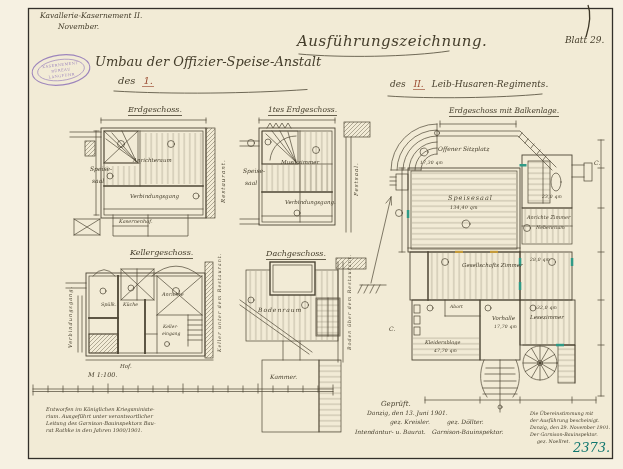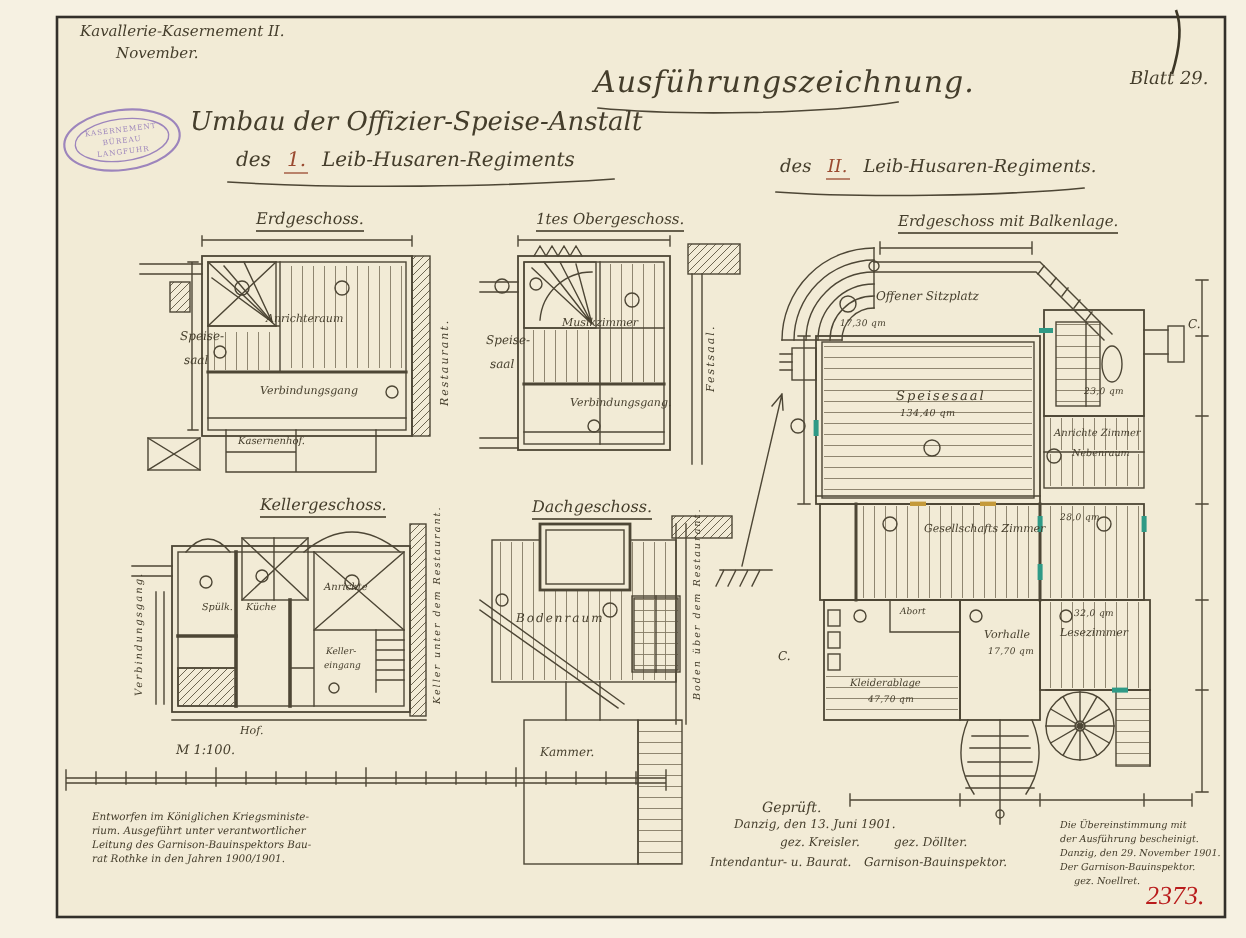--- a/index.html
+++ b/index.html
@@ -5,21 +5,21 @@
   html,body{margin:0;padding:0;background:#ffffff;}
   .sheet{position:relative;width:623px;height:469px;background:#f6f1e2;overflow:hidden;
          font-family:"DejaVu Serif",serif;}
   svg.art{position:absolute;left:0;top:0;}
   .lb{position:absolute;font-style:italic;color:#443d2b;white-space:nowrap;line-height:1;}
   .lbv{position:absolute;font-style:italic;color:#443d2b;white-space:nowrap;line-height:1;
        transform:rotate(-90deg);transform-origin:0 0;letter-spacing:1px;}
   .ul{border-bottom:0.8px solid rgba(68,61,43,.8);padding-bottom:1px;}
   .rednum{color:#9a4a30;border-bottom:1px solid rgba(154,74,48,.65);padding:0 1px;}
   .row{display:flex;gap:7px;}
-  .blue{color:#b91c1c;font-family:Liberation Serif, serif;}
+  .blue{color:#0f766e;}
   .tiny{letter-spacing:.2px;}
   .stamp{position:absolute;left:30px;top:53px;transform:rotate(-7deg);opacity:.85;}
 </style>
 </head>
 <body>
 
 <div class="sheet">
 
   <svg class="art" width="623" height="469" viewBox="0 0 623 469">
     <defs>
@@ -246,31 +246,30 @@
     <text x="31" y="24" font-size="3.6" fill="#8f74b8" text-anchor="middle" letter-spacing="0.5">LANGFUHR</text>
   </svg>
 
   <span class="lb" style="left:40px;top:12px;font-size:7.5px;">Kavallerie-Kasernement II.</span>
   <span class="lb" style="left:58px;top:23px;font-size:7.5px;">November.</span>
   <span class="lb" style="left:95px;top:55px;font-size:13px;">Umbau der Offizier-Speise-Anstalt</span>
   <span class="lb" style="left:297px;top:34px;font-size:15px;letter-spacing:.5px;">Ausführungszeichnung.</span>
   <span class="lb row" style="left:118px;top:76px;font-size:10px;">
     <span>des</span>
     <span class="rednum">1.</span>
-    <span>Leib-Husaren-Regiments</span>
   </span>
   <span class="lb row" style="left:390px;top:80px;font-size:9px;">
     <span>des</span>
     <span class="rednum">II.</span>
     <span>Leib-Husaren-Regiments.</span>
   </span>
   <span class="lb" style="left:565px;top:36px;font-size:9px;">Blatt 29.</span>
 
   <span class="lb ul" style="left:128px;top:106px;font-size:8px;">Erdgeschoss.</span>
-  <span class="lb ul" style="left:268px;top:106px;font-size:7.5px;">1tes Obergeschoss.</span>
+  <span class="lb ul" style="left:268px;top:106px;font-size:7.5px;">1tes Erdgeschoss.</span>
   <span class="lb ul" style="left:130px;top:249px;font-size:8px;text-align:right;">Kellergeschoss.</span>
   <span class="lb ul" style="left:266px;top:250px;font-size:8px;text-align:center;">Dachgeschoss.</span>
   <span class="lb ul" style="left:449px;top:107px;font-size:7.5px;">Erdgeschoss mit Balkenlage.</span>
 
   <span class="lb" style="left:90px;top:166px;font-size:6px;">Speise-</span>
   <span class="lb" style="left:92px;top:178px;font-size:6px;">saal</span>
   <span class="lb" style="left:133px;top:158px;font-size:5.5px;">Anrichteraum</span>
   <span class="lb" style="left:130px;top:194px;font-size:5.5px;">Verbindungsgang</span>
   <span class="lbv" style="left:221px;top:203px;font-size:5.5px;">Restaurant.</span>
   <span class="lb" style="left:119px;top:219px;font-size:5px;">Kasernenhof.</span>

